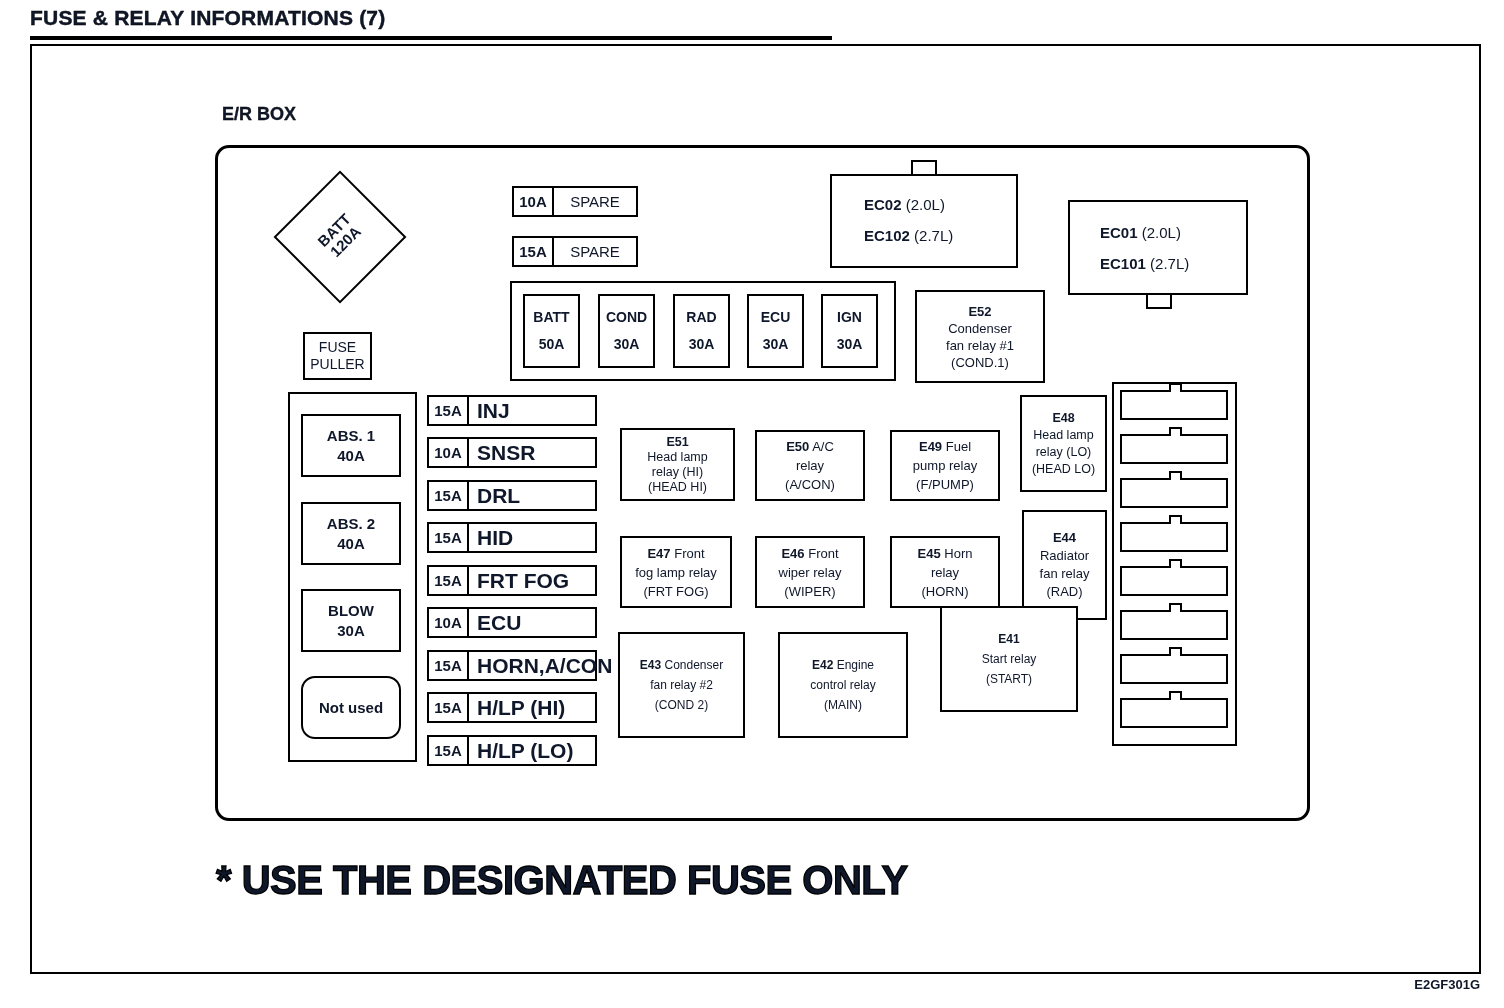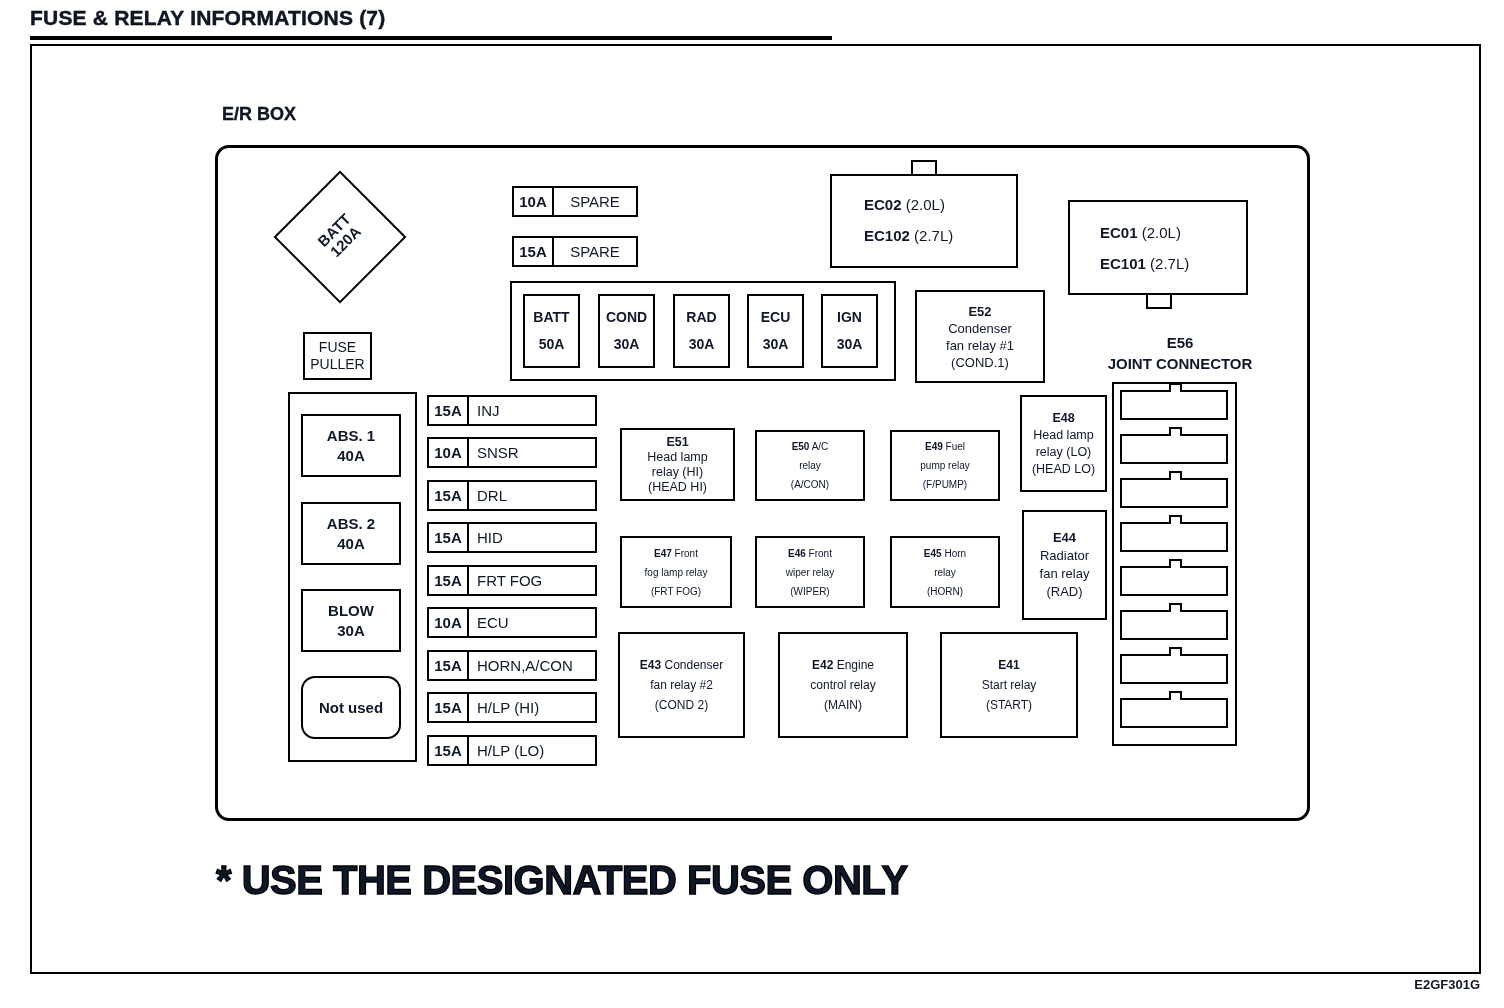--- a/index.html
+++ b/index.html
@@ -42,23 +42,23 @@
   .jc-header { left:1090px; top:332px; width:180px; font-size:15px; line-height:21px; }
   .jc-frame { left:1112px; top:382px; width:125px; height:364px; }
   .jc-slot { position:absolute; left:1120px; width:108px; height:30px; border:2px solid #000; background:#fff; }
   .jc-notch { position:absolute; left:47px; top:-9px; width:13px; height:9px; border:2px solid #000; border-bottom:none; background:#fff; }
 
   .left-col-frame { left:288px; top:392px; width:129px; height:370px; }
   .left-fuse { left:301px; width:100px; height:63px; font-size:15px; line-height:20px; }
 
   .fuse-row { left:427px; display:flex; }
   .amp-cell2 { width:42px; height:31px; font-size:15px; }
-  .fuse-label { width:130px; height:31px; font-size:15px; margin-left:-2px; display:flex; align-items:center; padding-left:8px; }
-
-  .relay { font-size:10px; line-height:19px; }
+  .fuse-label { width:130px; height:31px; font-size:21px; margin-left:-2px; display:flex; align-items:center; padding-left:8px;font-weight:bold; }
+
+  .relay { font-size:13px; line-height:19px; }
   .relay-sm { font-size:12.5px; line-height:15px; }
   .relay-tall { font-size:13px; line-height:18px; }
   .relay-big { font-size:12px; line-height:20px; }
   .e52-box { font-size:13px; line-height:17px; }
   .e48-box { font-size:12.5px; line-height:17px; }
 
   .warning { left:216px; top:858px; font-size:40px; font-weight:bold; letter-spacing:-0.5px; -webkit-text-stroke:1.3px #000; white-space:nowrap; }
 </style>
 </head>
 <body>
@@ -127,24 +127,20 @@
   </div>
   <div class="abs ec-tab-bottom" style="left:1146px; top:295px;"></div>
 
   <div class="abs bx ctr e52-box" style="left:915px; top:290px; width:130px; height:93px;">
     <div class="b rl-code">E52</div>
     <div>Condenser</div>
     <div>fan relay #1</div>
     <div>(COND.1)</div>
   </div>
 
-  <div class="abs ctr b jc-header">
-    <div>E56</div>
-    <div>JOINT CONNECTOR</div>
-  </div>
   <div class="abs bx jc-frame"></div>
   <div class="jc-slot" style="top:390px;">
       <div class="jc-notch"></div>
     </div>
   <div class="jc-slot" style="top:434px;">
       <div class="jc-notch"></div>
     </div>
   <div class="jc-slot" style="top:478px;">
       <div class="jc-notch"></div>
     </div>
@@ -266,21 +262,21 @@
   <div class="abs bx ctr relay-big" style="left:618px; top:632px; width:127px; height:106px;">
     <div><span class="b">E43</span> <span>Condenser</span></div>
     <div>fan relay #2</div>
     <div>(COND 2)</div>
   </div>
   <div class="abs bx ctr relay-big" style="left:778px; top:632px; width:130px; height:106px;">
     <div><span class="b">E42</span> <span>Engine</span></div>
     <div>control relay</div>
     <div>(MAIN)</div>
   </div>
-  <div class="abs bx ctr relay-big" style="left:940px; top:632px; width:138px; height:106px;text-align:center;">
+  <div class="abs bx ctr relay-big" style="left:940px; top:606px; width:138px; height:106px;text-align:center;">
     <div class="b rl-code">E41</div>
     <div>Start relay</div>
     <div>(START)</div>
   </div>
 
   <div class="abs warning">* USE THE DESIGNATED FUSE ONLY</div>
 
 </div>
 
 </body></html>

